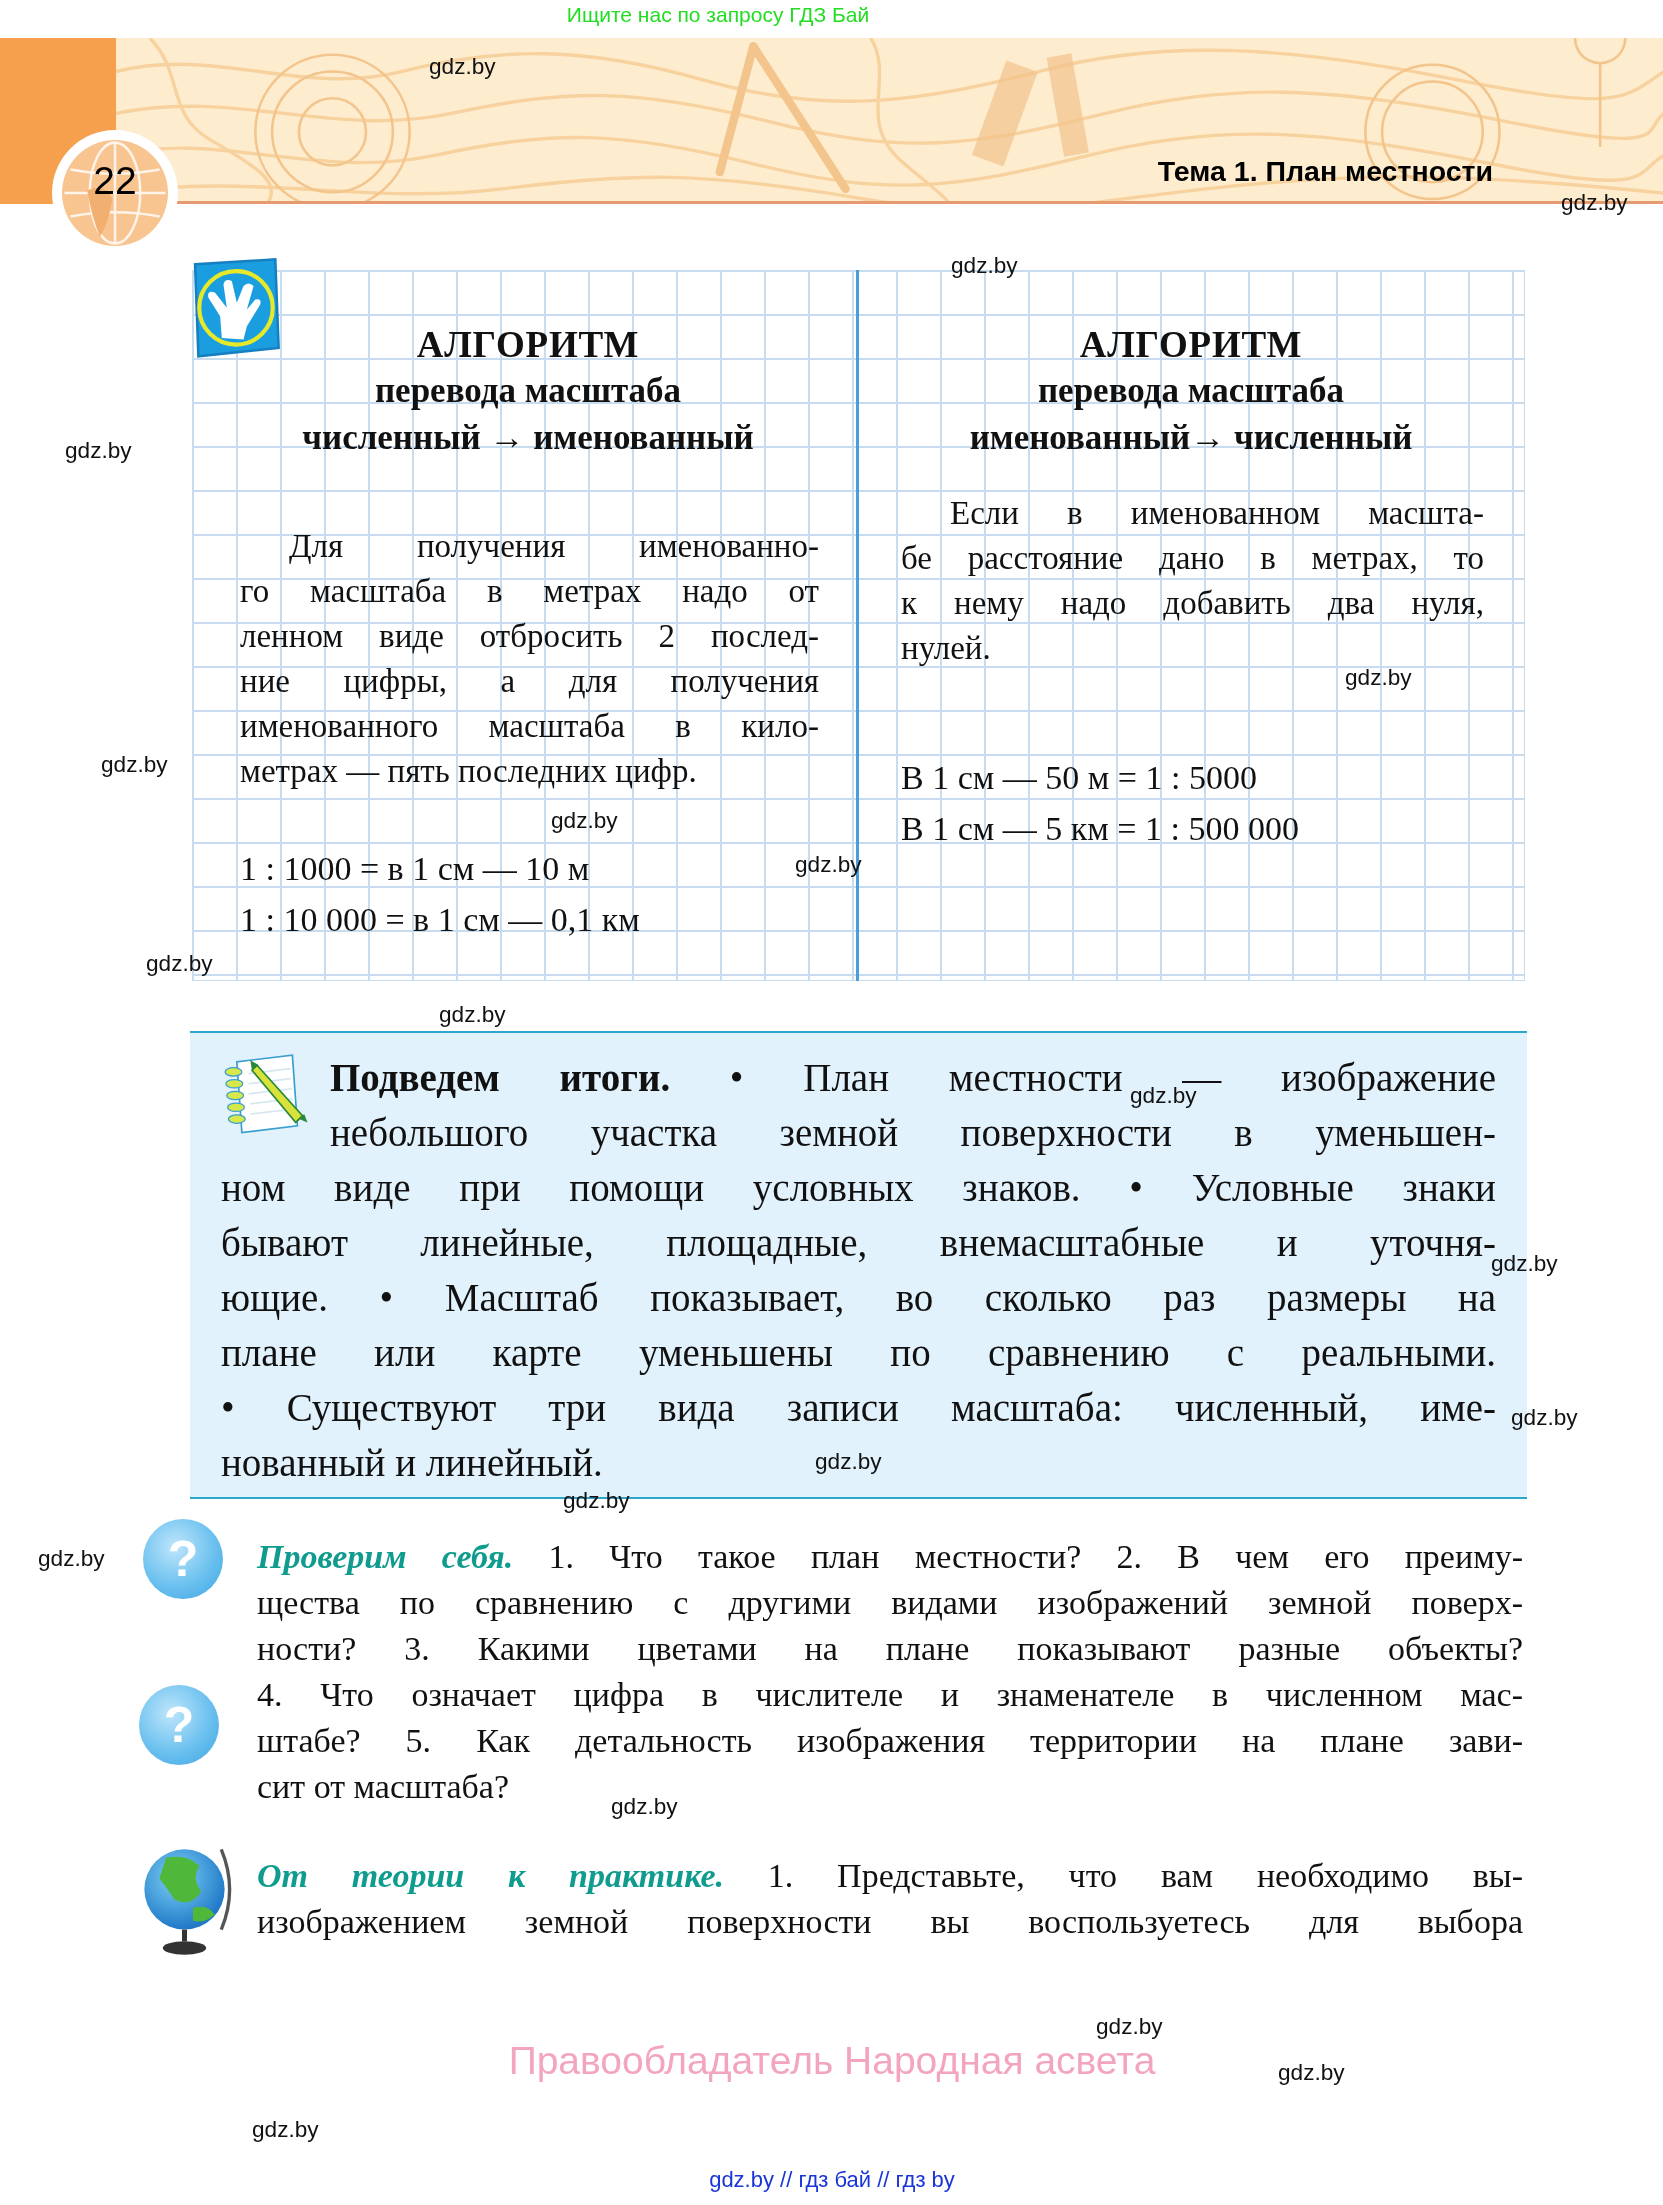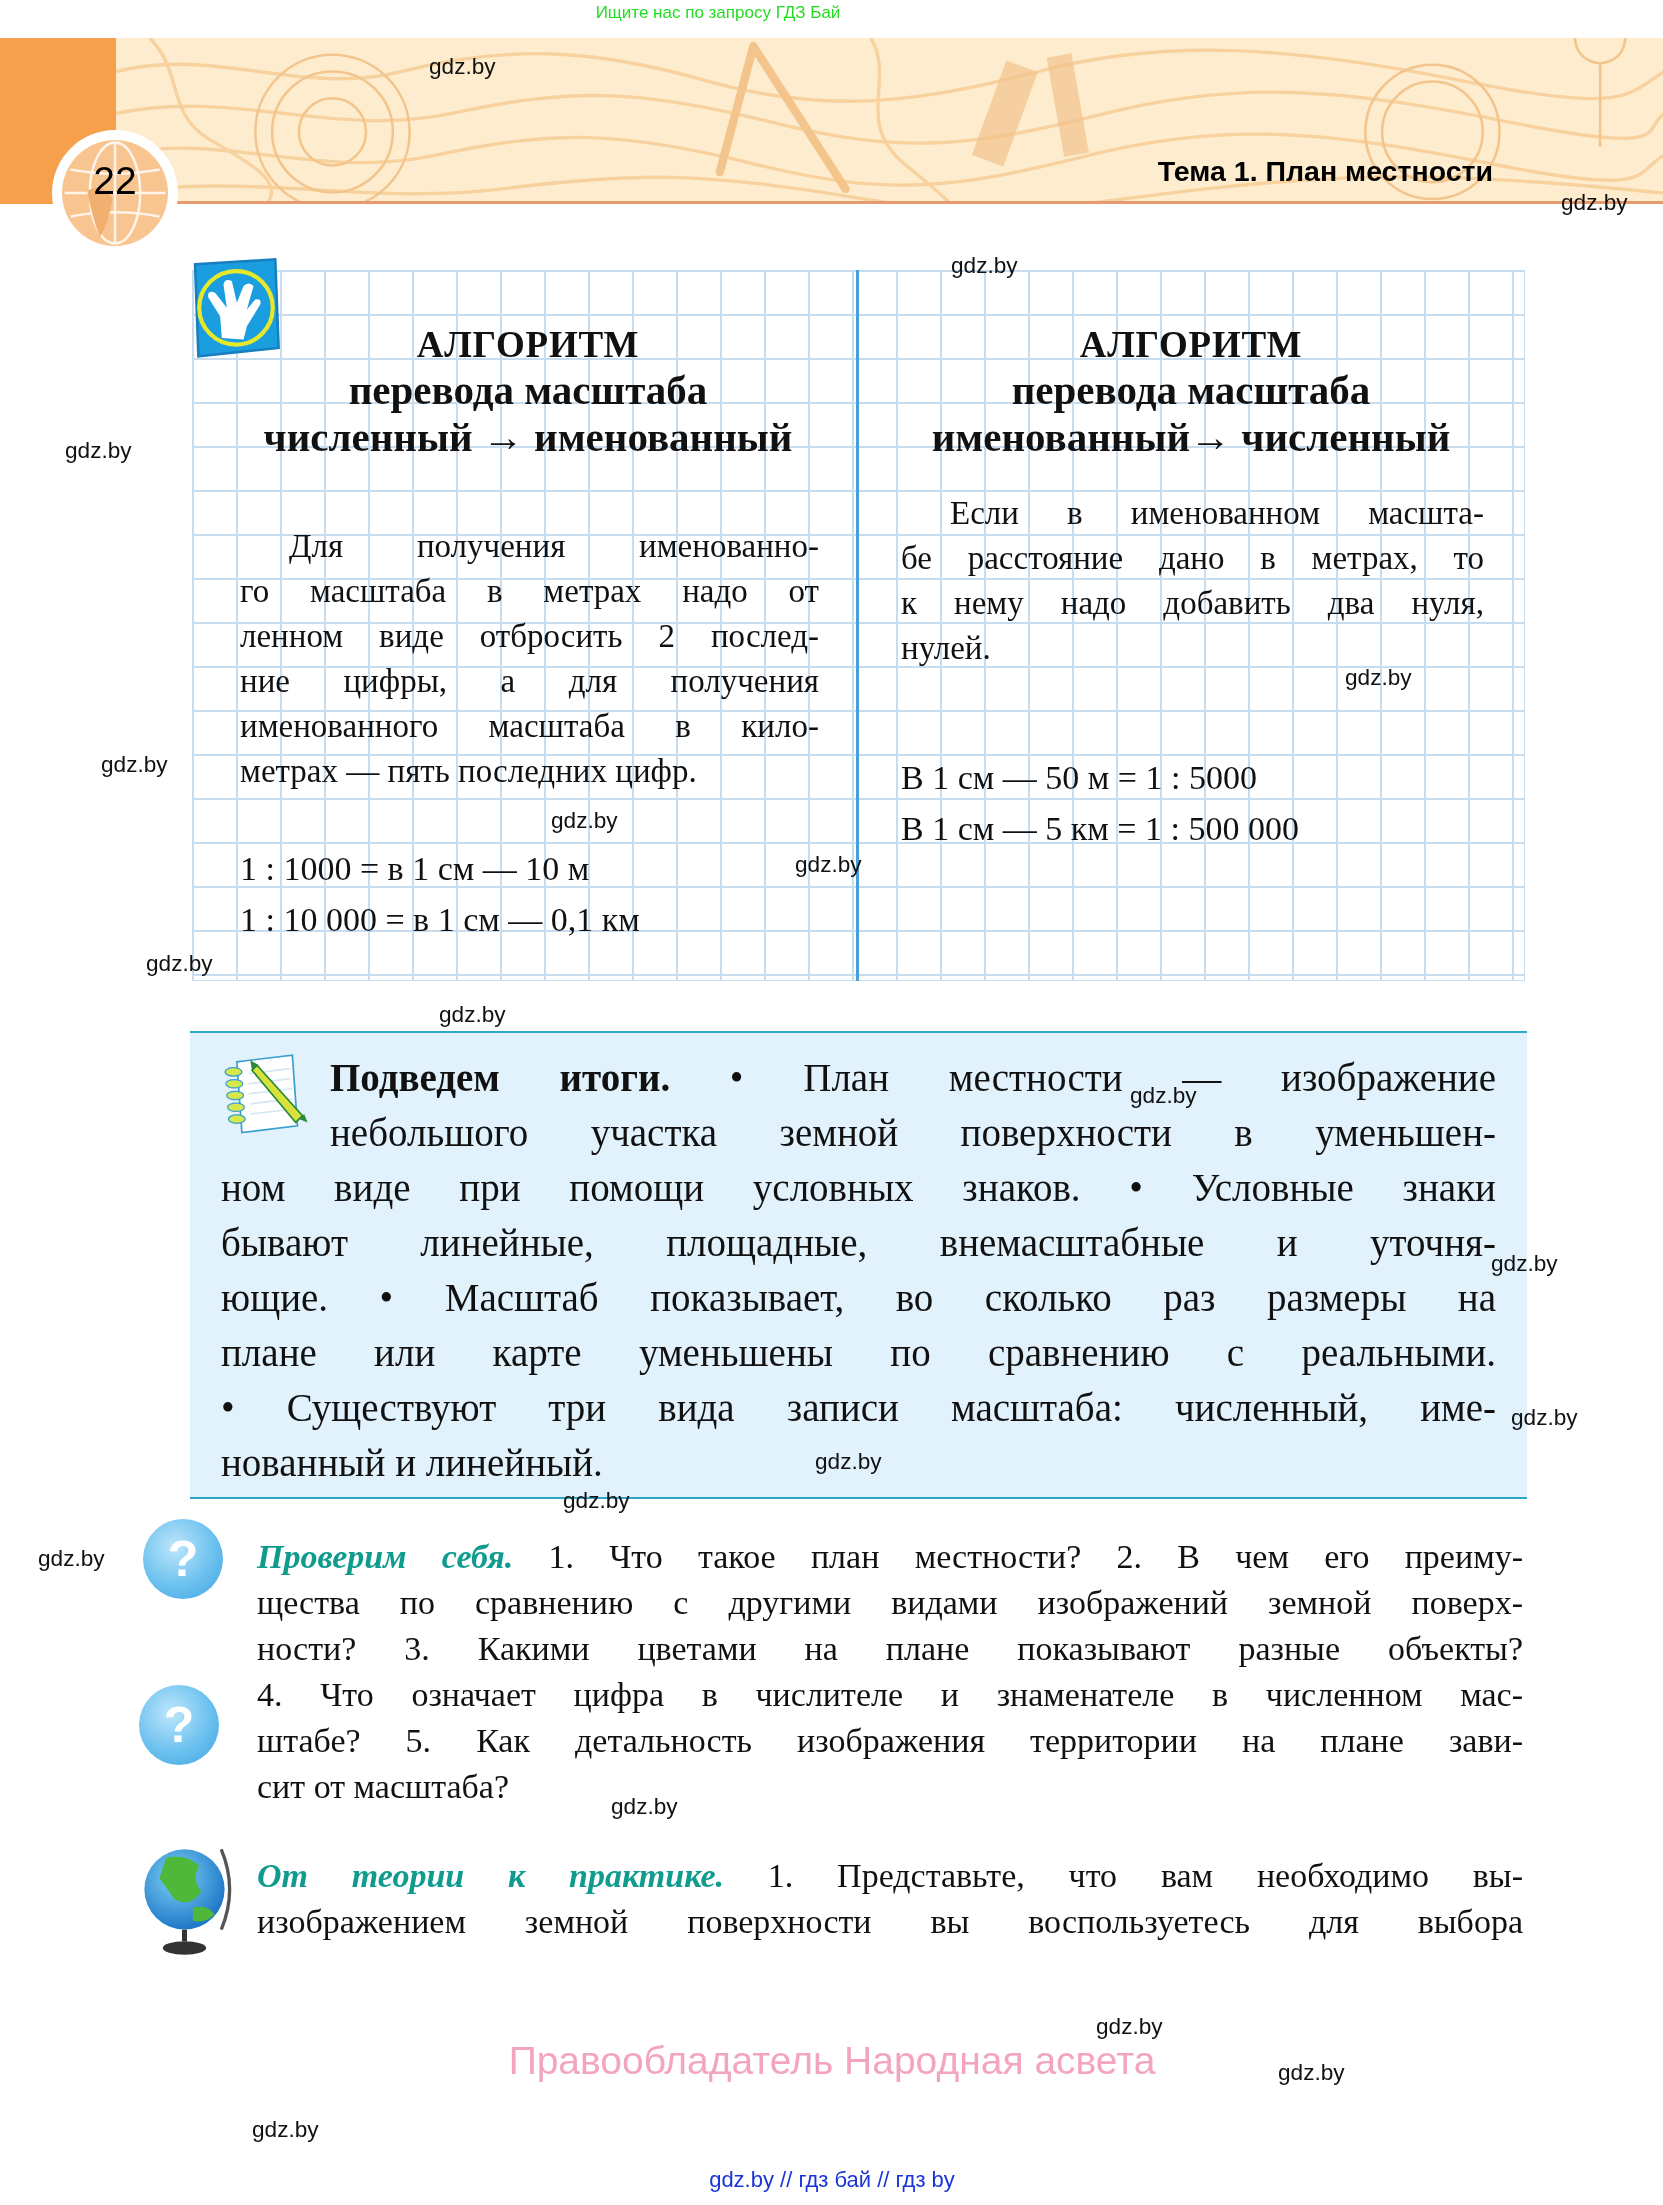--- a/index.html
+++ b/index.html
@@ -1,21 +1,21 @@
 <!DOCTYPE html>
 <html style="font-size:13.4px"><head>
 <meta charset="utf-8">
 <style>
   * { box-sizing: border-box; margin: 0; padding: 0; }
   html, body { width: 1664px; height: 2205px; background: #ffffff; overflow: hidden; }
   body { position: relative; font-family: "Liberation Serif", "DejaVu Serif", serif; color: #111; }
   .abs { position: absolute; }
 
   
-  .promo { left: 0; width: 1436px; top: 3.4px; text-align: center; font-family: "Liberation Sans", sans-serif; font-size: 17px; color: #22dd22; }
+  .promo { left: 0; width: 1436px; top: 3.4px; text-align: center; font-family: "Liberation Sans", sans-serif; font-size: 21px; color: #22dd22; }
 
   
   .banner { left: 116px; top: 38px; width: 1548px; height: 166px; background: #fdeccd; overflow: hidden; }
   .banner svg { position: absolute; left: 0; top: 0; }
   .orange-block { left: 0; top: 38px; width: 116px; height: 166px; background: #f6a04d; }
   .banner-line { left: 116px; top: 201px; width: 1548px; height: 3.4px; background: #e59a6f; }
   .page-circle-outer { left: 52px; top: 130px; width: 126px; height: 126px; border-radius: 50%; background: #ffffff; }
   .page-circle { left: 62px; top: 140px; width: 106px; height: 106px; border-radius: 50%; background: #f8c591; overflow: hidden; }
   .page-num { left: 62px; top: 159px; width: 106px; text-align: center; font-family: "Liberation Sans", sans-serif; font-size: 39px; color: #000; }
   .topic-title { left: 973px; top: 155px; width: 520px; text-align: right; font-family: "Liberation Sans", sans-serif; font-weight: bold; font-size: 28.5px; color: #000; }
@@ -29,21 +29,21 @@
     background-image:
       linear-gradient(to right, #c7dcef 1.7px, transparent 1.7px),
       linear-gradient(to bottom, #c7dcef 1.7px, transparent 1.7px);
     background-size: 44px 44px;
     border-right: 1.7px solid #c7dcef; border-bottom: 1.7px solid #c7dcef; }
   .grid-divider { left: 856px; top: 270px; width: 2.5px; height: 711px; background: #4a9fd8; }
   .hand-icon { left: 183px; top: 256px; width: 101px; height: 107px; }
 
   .algo-col { text-align: center; font-weight: bold; color: #111; }
   .algo-title { font-size: 37px; line-height: 44px; letter-spacing: 0.8px; }
-  .algo-sub { font-size: 41px; line-height: 47px; }
+  .algo-sub { font-size: 35px; line-height: 47px; }
 
   .algo-body { font-size: 33px; line-height: 45px; text-align: justify; text-align-last: justify; }
   .algo-body .last { text-align-last: left; }
   .formula { font-size: 34px; line-height: 50px; white-space: nowrap; }
 
   
   .summary { left: 190px; top: 1031px; width: 1337px; height: 468px; background: #e1f2fc; border-top: 2.5px solid #2ca6c9; border-bottom: 2.5px solid #2ca6c9; }
   .summary-text { left: 221px; top: 1050px; width: 1275px; font-size: 39px; line-height: 55px; }
   .summary-text .line { display: block; text-align: justify; text-align-last: justify; white-space: nowrap; height: 55px; }
   .summary-text .line.last { text-align-last: left; }

